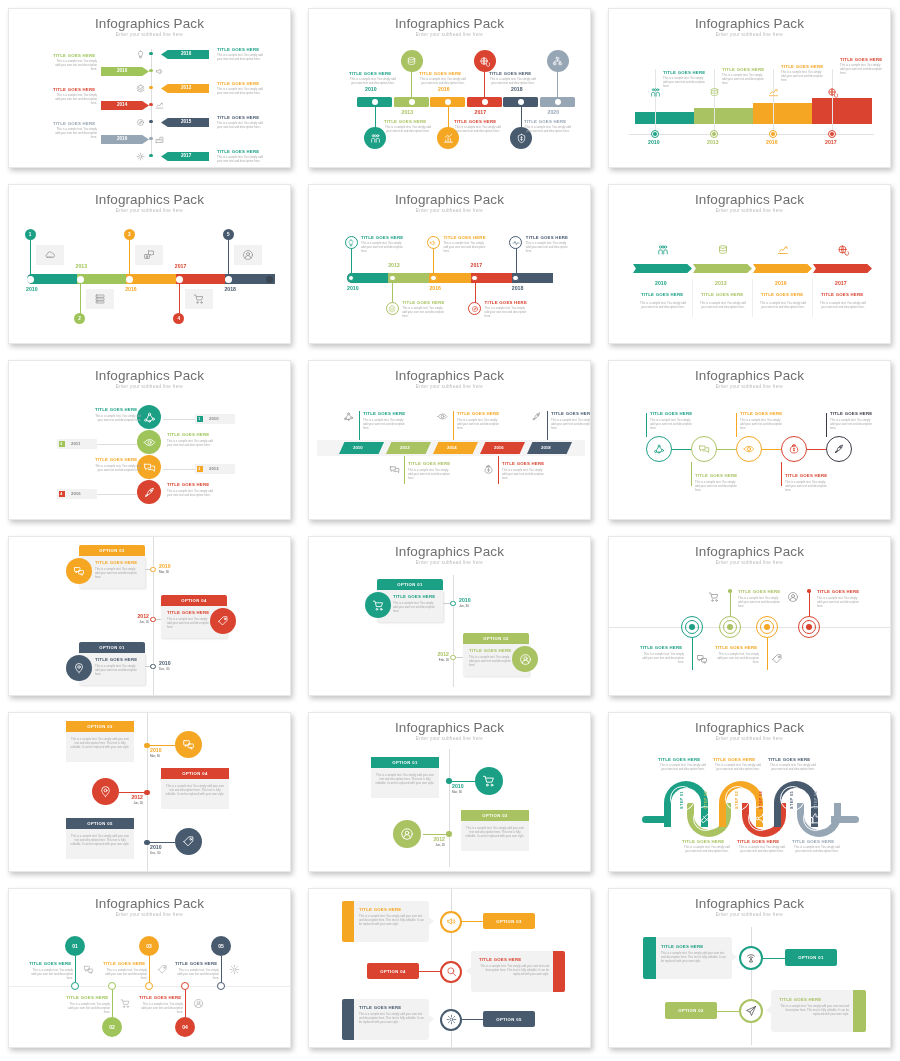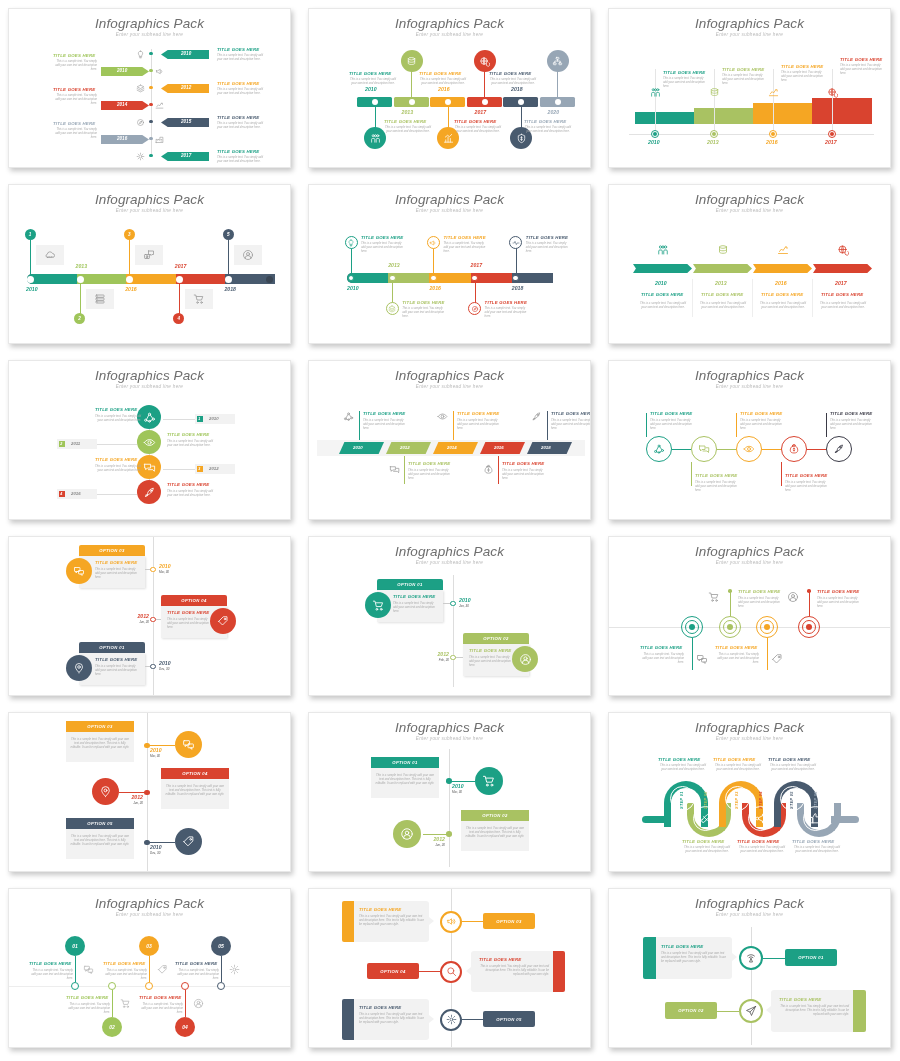--- a/index.html
+++ b/index.html
@@ -12,21 +12,20 @@
     overflow: hidden;
   }
   #grid {
     width: 900px; height: 1061px;
     display: grid;
     grid-template-columns: repeat(3, 295px);
     grid-template-rows: repeat(6, 174px);
     column-gap: 5px;
     row-gap: 2px;
     padding: 8px 5px 1px 8px;
-    font-style: italic;
   }
   .slide-wrap { position: relative; width: 285px; height: 168px; }
   .slide {
     position: absolute; left: 0; top: 0;
     width: 283px; height: 160px;
     background: #fff;
     border: 1px solid #e8e8e8;
     box-shadow: 2px 3px 5px rgba(0,0,0,0.22);
     overflow: hidden;
   }

